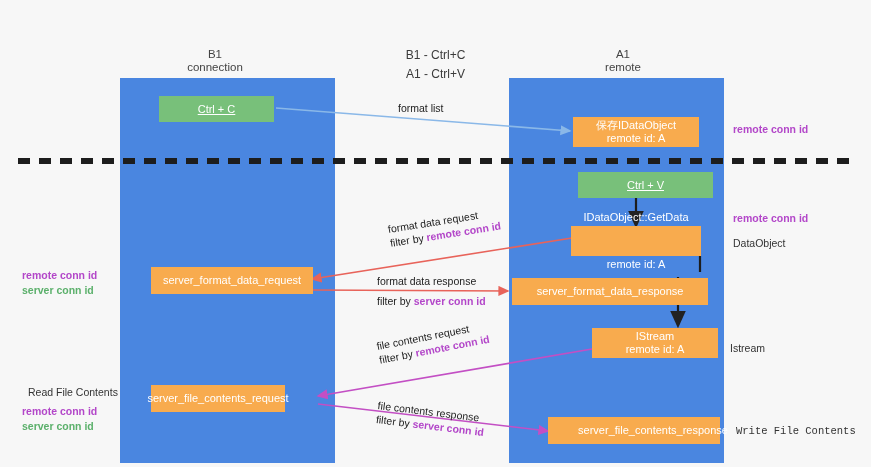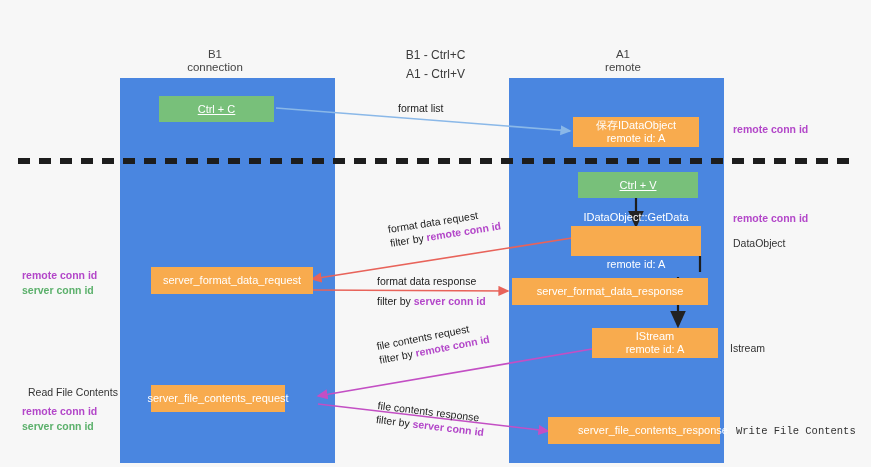--- a/index.html
+++ b/index.html
@@ -137,21 +137,21 @@
 
   <div class="node green" style="left:159px; top:96px; width:115px; height:26px;">
     <span>Ctrl + C</span>
   </div>
 
   <div class="node orange" style="left:573px; top:117px; width:126px; height:30px;">
     <span>保存IDataObject</span>
     <span>remote id: A</span>
   </div>
 
-  <div class="node green" style="left:578px; top:172px; width:120px; height:26px;">
+  <div class="node green" style="left:578px; top:172px; width:135px; height:26px;">
     <span>Ctrl + V</span>
   </div>
 
   <div class="node orange" style="left:571px; top:226px; width:130px; height:30px;gap:34px;">
     <span>IDataObject::GetData</span>
     <span>remote id: A</span>
   </div>
 
   <div class="node orange" style="left:151px; top:267px; width:162px; height:27px;">
     <span>server_format_data_request</span>

